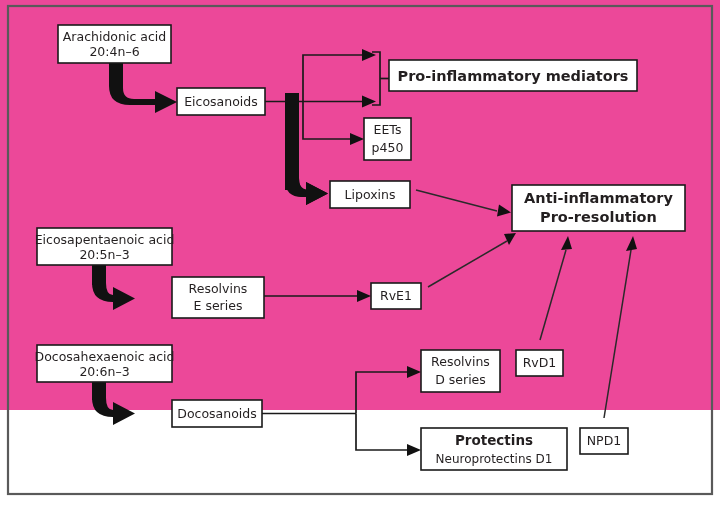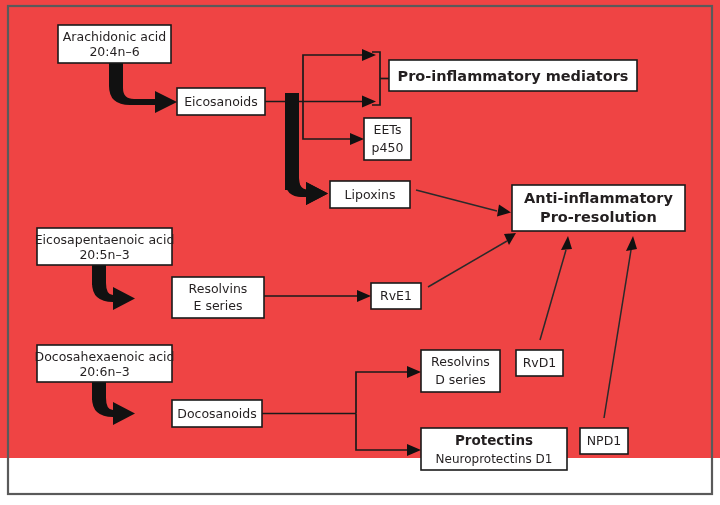--- a/index.html
+++ b/index.html
@@ -9,22 +9,22 @@
   }
   body {
     width: 720px;
     height: 505px;
     font-family: "DejaVu Sans", sans-serif;
     overflow: hidden;
   }
   #diagram-root {
     position: relative;
     width: 720px;
-    height: 458px;
-    background: #ef4444;
+    height: 410px;
+    background: #ec4899;
   }
   svg.diagram {
     display: block;
     width: 720px;
     height: 505px;
   }
   .frame {
     fill: none;
     stroke: #5a5a5a;
     stroke-width: 2.2;

